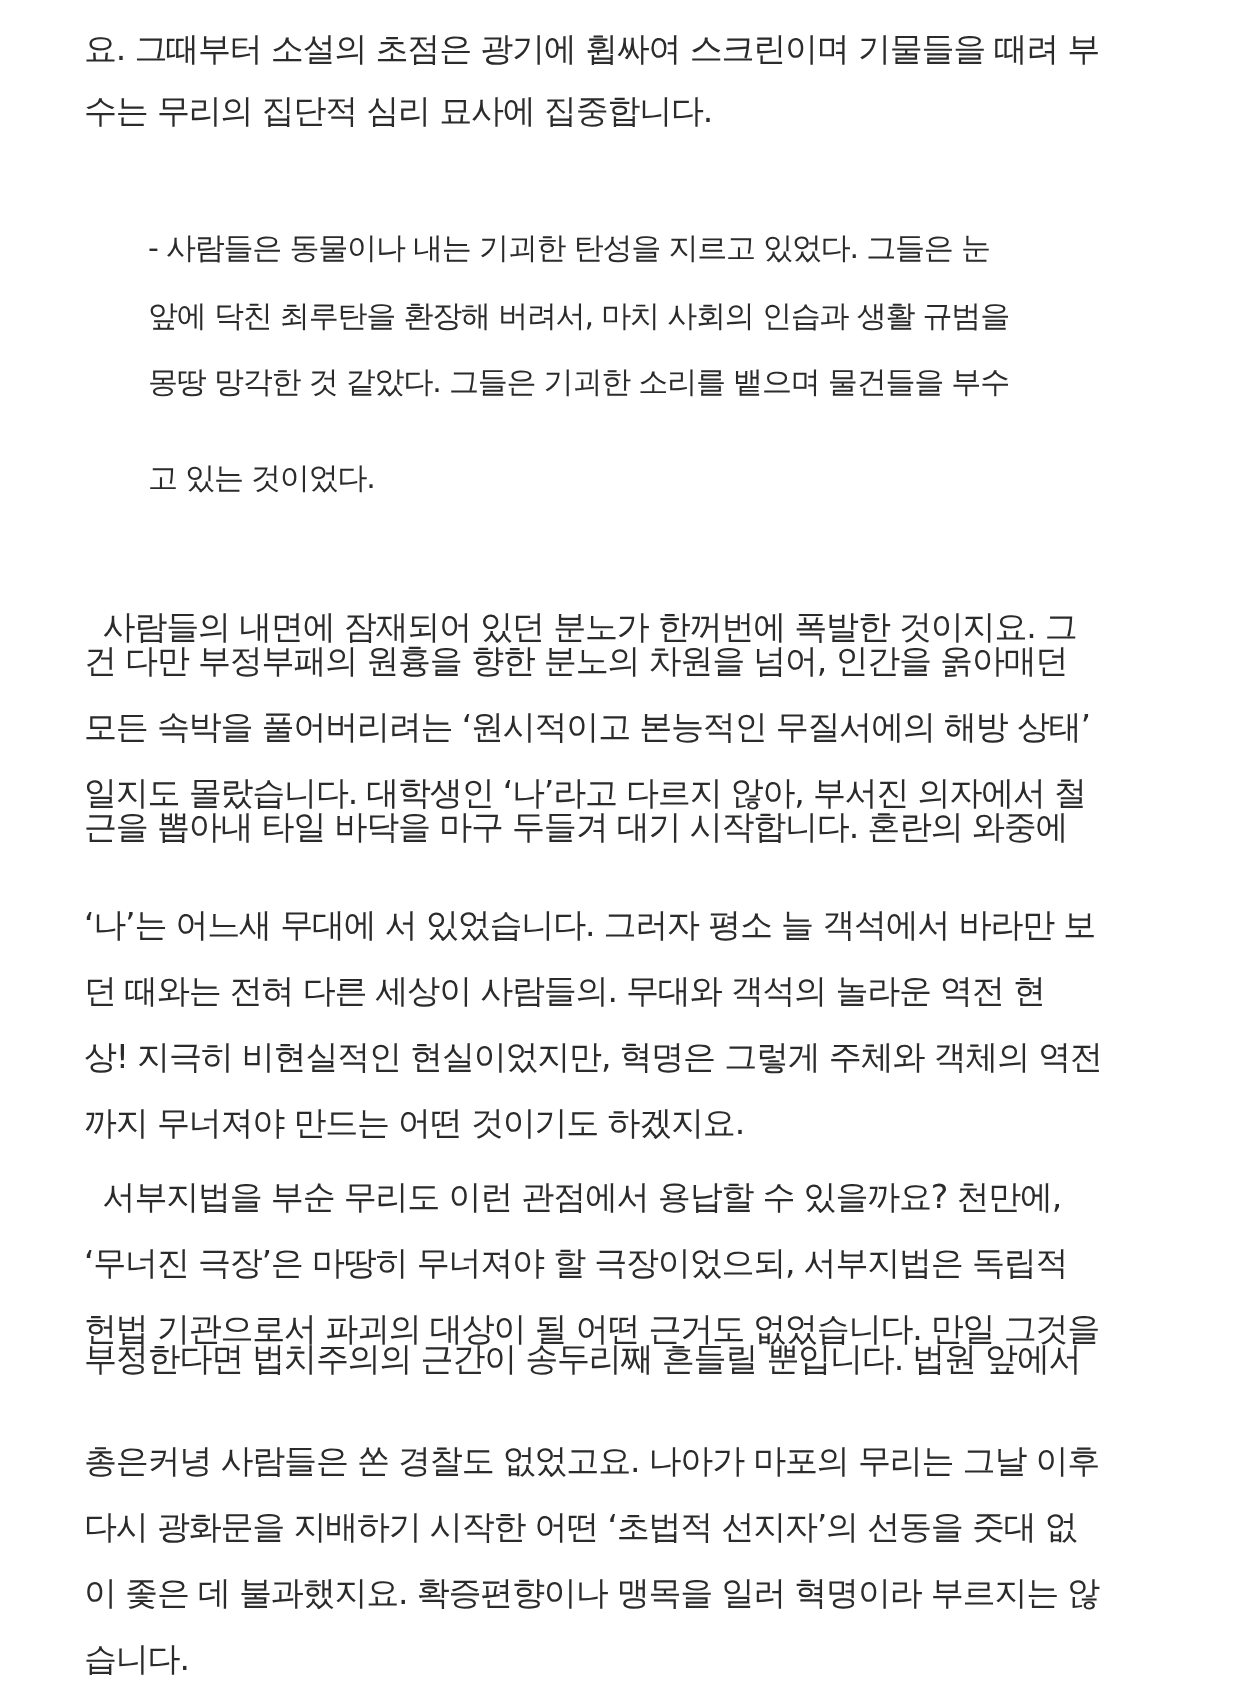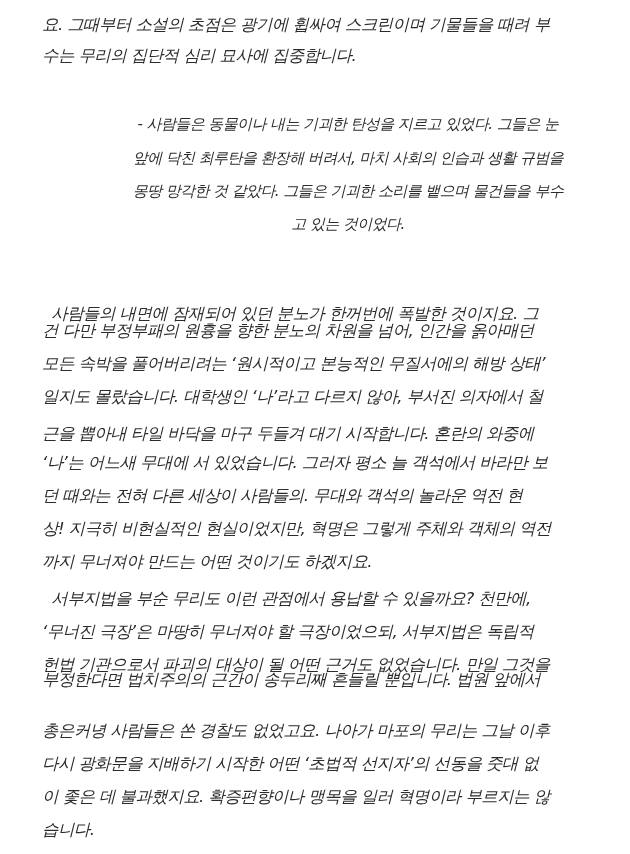--- a/index.html
+++ b/index.html
@@ -1,50 +1,50 @@
 <!DOCTYPE html>
 <html><head>
   <meta charset="utf-8">
   <style>
     html, body { margin: 0; padding: 0; background: #ffffff; }
     body {
       width: 630px; height: 854px; overflow: hidden; position: relative;
       font-family: "DejaVu Sans", "Liberation Sans", sans-serif;
       color: #2b2b2b;
     }
-    .page { position: absolute; left: 0; top: 0; width: 630px; height: 854px; font-style: italic; }
+    .page { position: absolute; left: 0; top: 0; width: 630px; height: 854px; }
     .line {
       position: absolute; left: 42px; width: 548px;
       font-size: 16.5px; line-height: 20px; white-space: nowrap;
       letter-spacing: -0.6px;
     }
-    .quote .line { left: 74px; font-size: 15px; letter-spacing: -0.6px; text-align: center; }
+    .quote .line { left: 74px; font-size: 15px; letter-spacing: -0.6px; }
   </style>
 </head>
 <body>
 
 <div class="page">
   <div>
     <div class="line" style="top:15px">요. 그때부터 소설의 초점은 광기에 휩싸여 스크린이며 기물들을 때려 부</div>
     <div class="line" style="top:46px">수는 무리의 집단적 심리 묘사에 집중합니다.</div>
   </div>
 
   <div class="quote">
     <div class="line" style="top:114px">- 사람들은 동물이나 내는 기괴한 탄성을 지르고 있었다. 그들은 눈</div>
     <div class="line" style="top:148px">앞에 닥친 최루탄을 환장해 버려서, 마치 사회의 인습과 생활 규범을</div>
     <div class="line" style="top:181px">몽땅 망각한 것 같았다. 그들은 기괴한 소리를 뱉으며 물건들을 부수</div>
-    <div class="line" style="top:214px">고 있는 것이었다.</div>
+    <div class="line" style="top:229px">고 있는 것이었다.</div>
   </div>
 
   <div>
     <div class="line" style="top:304px; white-space:pre">  사람들의 내면에 잠재되어 있던 분노가 한꺼번에 폭발한 것이지요. 그</div>
     <div class="line" style="top:321px">건 다만 부정부패의 원흉을 향한 분노의 차원을 넘어, 인간을 옭아매던</div>
     <div class="line" style="top:354px">모든 속박을 풀어버리려는 ‘원시적이고 본능적인 무질서에의 해방 상태’</div>
     <div class="line" style="top:387px">일지도 몰랐습니다. 대학생인 ‘나’라고 다르지 않아, 부서진 의자에서 철</div>
-    <div class="line" style="top:424px">근을 뽑아내 타일 바닥을 마구 두들겨 대기 시작합니다. 혼란의 와중에</div>
+    <div class="line" style="top:404px">근을 뽑아내 타일 바닥을 마구 두들겨 대기 시작합니다. 혼란의 와중에</div>
     <div class="line" style="top:453px">‘나’는 어느새 무대에 서 있었습니다. 그러자 평소 늘 객석에서 바라만 보</div>
     <div class="line" style="top:486px">던 때와는 전혀 다른 세상이 사람들의. 무대와 객석의 놀라운 역전 현</div>
     <div class="line" style="top:519px">상! 지극히 비현실적인 현실이었지만, 혁명은 그렇게 주체와 객체의 역전</div>
     <div class="line" style="top:552px">까지 무너져야 만드는 어떤 것이기도 하겠지요.</div>
   </div>
 
   <div>
     <div class="line" style="top:589px; white-space:pre">  서부지법을 부순 무리도 이런 관점에서 용납할 수 있을까요? 천만에,</div>
     <div class="line" style="top:622px">‘무너진 극장’은 마땅히 무너져야 할 극장이었으되, 서부지법은 독립적</div>
     <div class="line" style="top:655px">헌법 기관으로서 파괴의 대상이 될 어떤 근거도 없었습니다. 만일 그것을</div>

